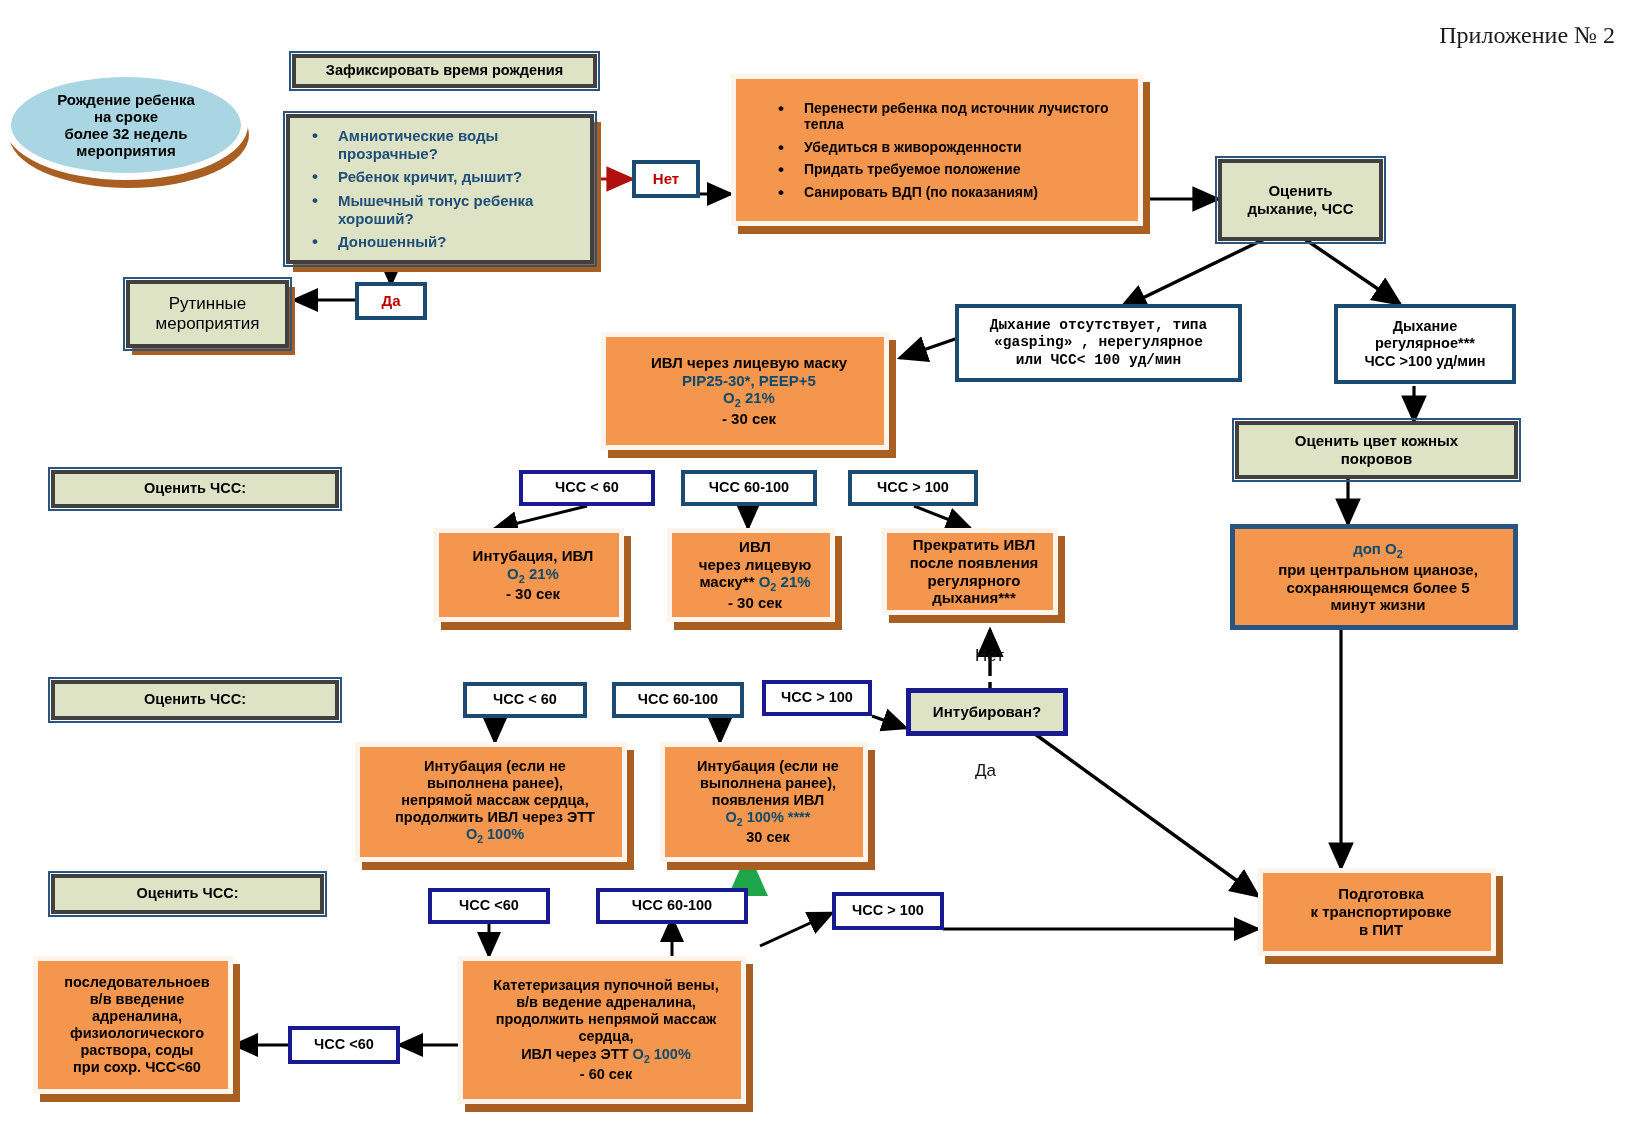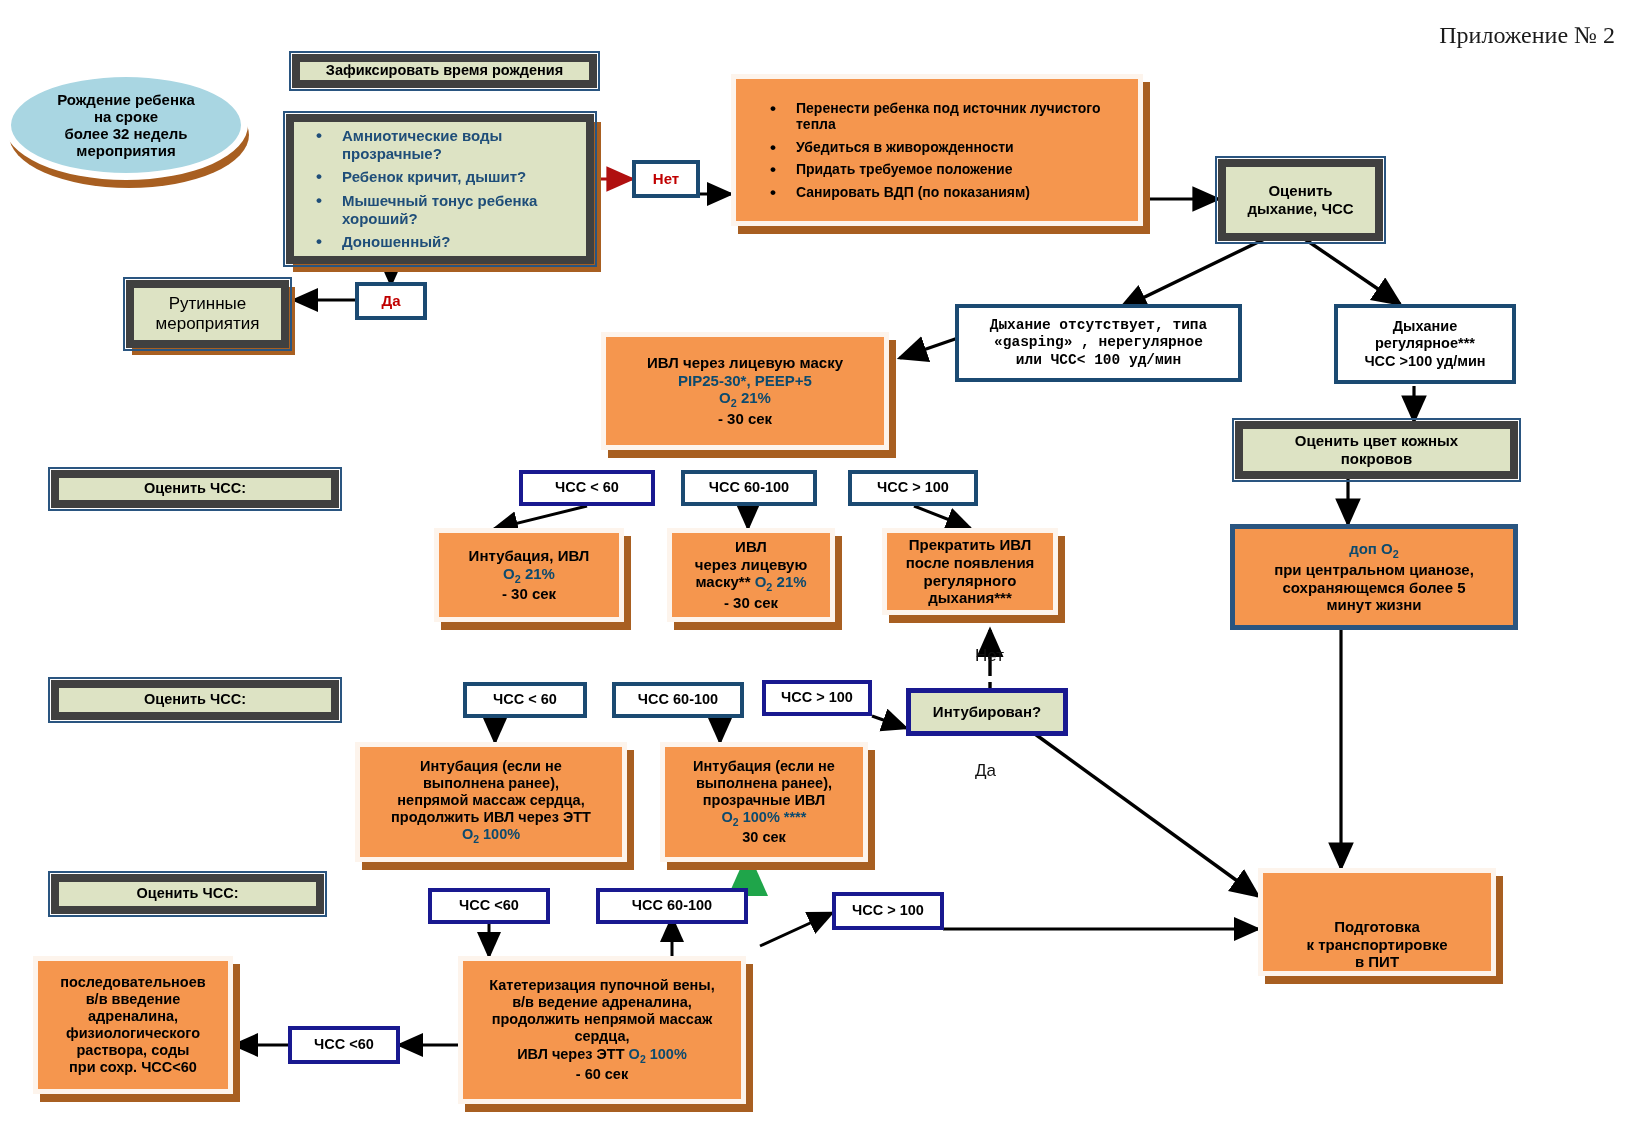--- a/index.html
+++ b/index.html
@@ -12,32 +12,33 @@
   }
   #stage { position:absolute; left:0; top:16px; width:1631px; height:1148px; }
 
   
   .node { position:absolute; display:flex; align-items:center; justify-content:center;
           text-align:center; font-weight:bold; color:#000; line-height:1.18; }
 
   
   .green {
     background:#dde3c4;
-    border:8px solid #404040;
+    border:4px solid #404040;
     outline:2px solid #2a5580;
     outline-offset:1px;
     box-shadow:0 0 0 0 transparent;
   }
   .green.thin { outline:none; border:5px solid #2a5580; }
 
   
   .orange {
     background:#f5964e;
     border:5px solid #fdf4ec;
     box-shadow: 7px 8px 0 0 #a85f21;
+    padding-left: 8px;
   }
   .orange.navy {
     border:5px solid #2a5580;
     box-shadow:none;
   }
 
   
   .chip {
     background:#ffffff;
     border:4px solid #1b4a72;
@@ -303,21 +304,21 @@
       <div>непрямой массаж сердца,</div>
       <div>продолжить ИВЛ  через ЭТТ</div>
       <div class="red"><span>O</span><sub>2</sub><span> 100%</span></div>
     </div>
   </div>
 
   <div class="node orange" style="left:660px; top:726px; width:208px; height:120px; font-size:14.5px;">
     <div>
       <div>Интубация (если не</div>
       <div>выполнена ранее),</div>
-      <div>прозрачные ИВЛ</div>
+      <div>появления ИВЛ</div>
       <div><span class="red"><span>O</span><sub>2</sub><span> 100%</span></span><span class="red">  ****</span></div>
       <div>30 сек</div>
     </div>
   </div>
 
   <div class="node chip blue" style="left:428px; top:872px; width:122px; height:36px; font-size:14.5px;">
     <span>ЧСС &lt;60</span>
   </div>
   <div class="node chip blue" style="left:596px; top:872px; width:152px; height:36px; font-size:14.5px;">
     <span>ЧСС 60-100</span>
@@ -345,21 +346,21 @@
     <div>
       <div>последовательноев</div>
       <div>в/в введение</div>
       <div>адреналина,</div>
       <div>физиологического</div>
       <div>раствора, соды</div>
       <div>при сохр. ЧСС&lt;60</div>
     </div>
   </div>
 
-  <div class="node orange" style="left:1258px; top:852px; width:238px; height:108px; font-size:15px;align-items:flex-end;">
+  <div class="node orange" style="left:1258px; top:852px; width:238px; height:88px; font-size:15px;">
     <div>
       <div>Подготовка</div>
       <div>к транспортировке</div>
       <div>в ПИТ</div>
     </div>
   </div>
 
 </div>
 
 </body></html>

